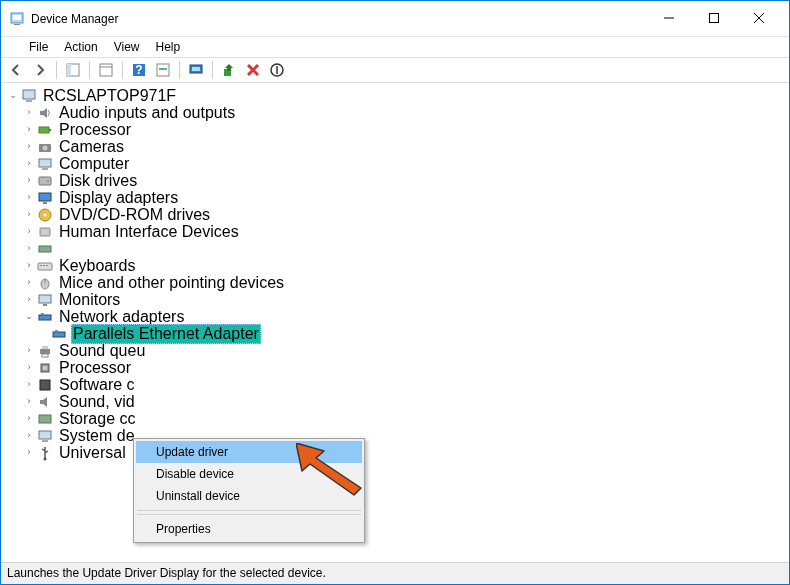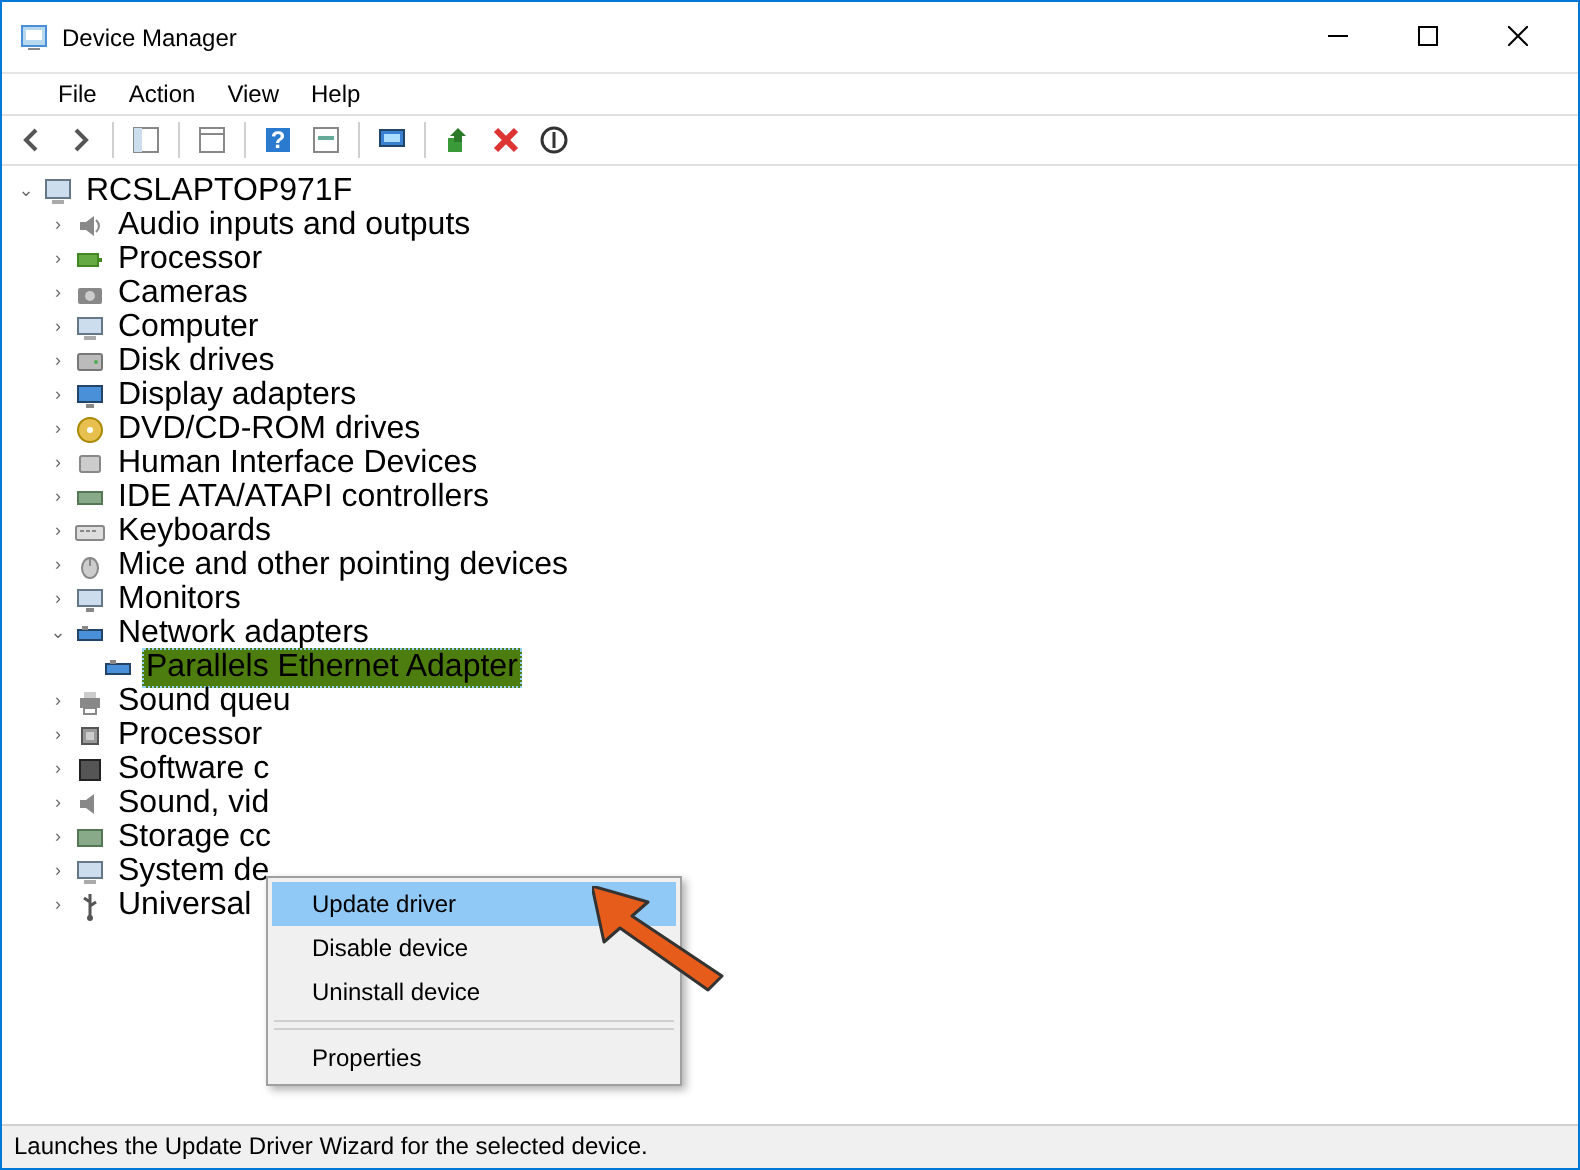--- a/index.html
+++ b/index.html
@@ -21,27 +21,27 @@
     .toolbar { height: 26px; display: flex; align-items: center; padding: 2px 4px; gap: 2px; border-top: 1px solid #e0e0e0; border-bottom: 1px solid #e0e0e0; }
     .tool-sep { width: 1px; height: 18px; background: #d0d0d0; margin: 0 3px; }
     .tool-btn { width: 22px; height: 22px; display: flex; align-items: center; justify-content: center; border: 1px solid transparent; }
     
     
     .tree-container { height: 476px; overflow: auto; padding: 4px 2px; position: relative; }
     .tree-row { display: flex; align-items: center; height: 17px; white-space: nowrap; position: relative; }
     .tree-toggle { width: 12px; text-align: center; color: #666; font-size: 9px; line-height: 1; cursor: default; }
     .tree-icon { width: 16px; height: 16px; margin: 0 4px 0 2px; display: flex; align-items: center; justify-content: center; }
     .tree-label { font-size: 16px; padding: 0 2px; }
-    .tree-label.selected { background: #4d7c0f; border: 1px dotted #99d1ff; padding: 0 1px; }
+    .tree-label.selected { background: #14b8a6; border: 1px dotted #99d1ff; padding: 0 1px; }
     .indent-0 { padding-left: 4px; }
     .indent-1 { padding-left: 20px; }
     .indent-2 { padding-left: 46px; }
     
     
-    .context-menu { position: absolute; top: 355px; left: 132px; width: 208px; background: #f0f0f0; border: 1px solid #a0a0a0; box-shadow: 2px 2px 4px rgba(0,0,0,0.3); padding: 2px; z-index: 10; }
+    .context-menu { position: absolute; top: 355px; left: 132px; width: 232px; background: #f0f0f0; border: 1px solid #a0a0a0; box-shadow: 2px 2px 4px rgba(0,0,0,0.3); padding: 2px; z-index: 10; }
     .ctx-item { padding: 4px 20px; font-size: 12px; }
     .ctx-item.highlighted { background: #90c8f6; }
     .ctx-item.bold { font-weight: normal; }
     .ctx-sep { height: 1px; background: #d0d0d0; margin: 3px 1px; }
     
     
     .arrow-overlay { position: absolute; top: 360px; left: 295px; z-index: 20; pointer-events: none; }
     
     
     .statusbar { position: absolute; bottom: 0; left: 0; right: 0; height: 22px; border-top: 1px solid #d0d0d0; padding: 3px 6px; font-size: 12px; background: #f0f0f0; }
@@ -245,21 +245,20 @@
       </span>
       <span class="tree-label">Human Interface Devices</span>
     </div>
   <div class="tree-row indent-1">
       <span class="tree-toggle">›</span>
       <span class="tree-icon">
         <svg class="ic" viewBox="0 0 16 16">
           <rect x="2" y="5" width="12" height="6" fill="#8a8" stroke="#575"></rect>
         </svg>
       </span>
-      <span class="tree-label">IDE ATA/ATAPI controllers</span>
     </div>
   <div class="tree-row indent-1">
       <span class="tree-toggle">›</span>
       <span class="tree-icon">
         <svg class="ic" viewBox="0 0 16 16">
           <rect x="1" y="5" width="14" height="7" fill="#ddd" stroke="#888" rx="1"></rect>
           <rect x="3" y="7" width="2" height="1" fill="#888"></rect>
           <rect x="6" y="7" width="2" height="1" fill="#888"></rect>
           <rect x="9" y="7" width="2" height="1" fill="#888"></rect>
         </svg>
@@ -384,14 +383,14 @@
   </div>
 
   <div class="arrow-overlay">
     <svg width="70" height="60" viewBox="0 0 70 60">
       <path d="M 65 45 L 20 15 L 28 8 L 0 0 L 6 28 L 14 21 L 58 52 Z" fill="#e65c1a" stroke="#333" stroke-width="1.5" stroke-linejoin="round"></path>
     </svg>
   </div>
 </div>
 
 <div class="statusbar">
-  <span>Launches the Update Driver Wizard for the selected device.</span>
+  <span>Launches the Update Driver Display for the selected device.</span>
 </div>
 
 </body></html>

